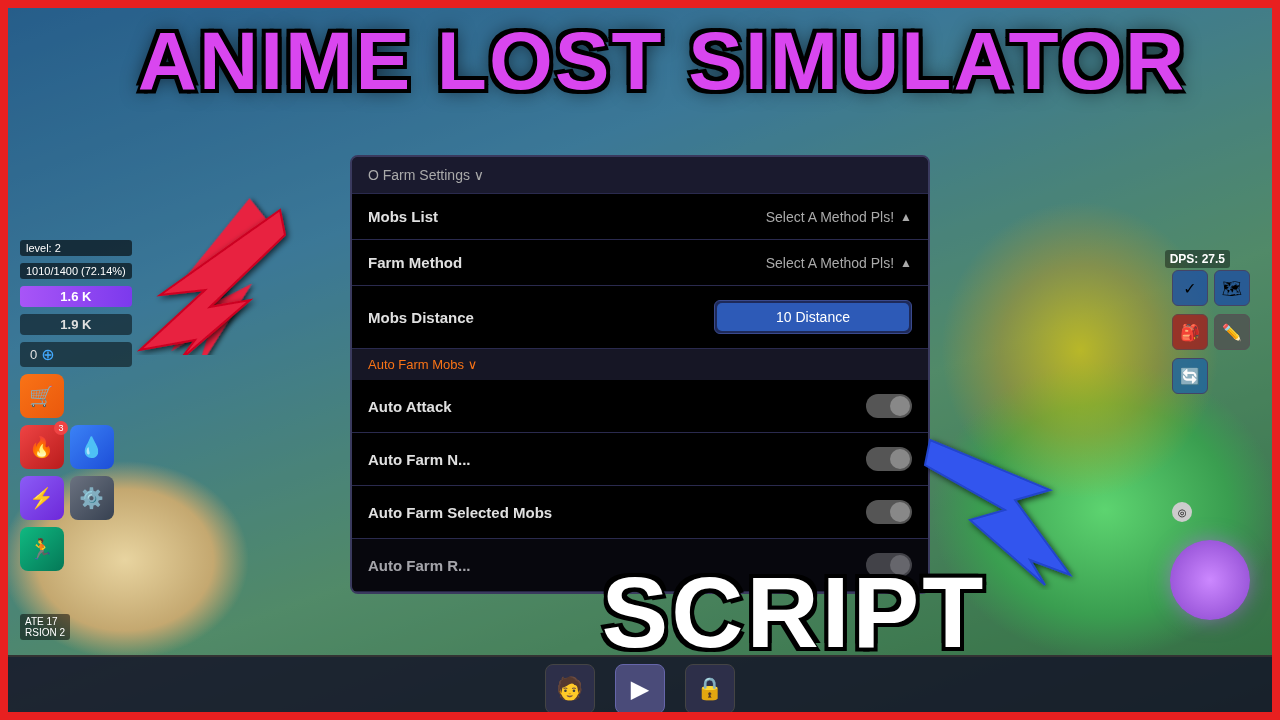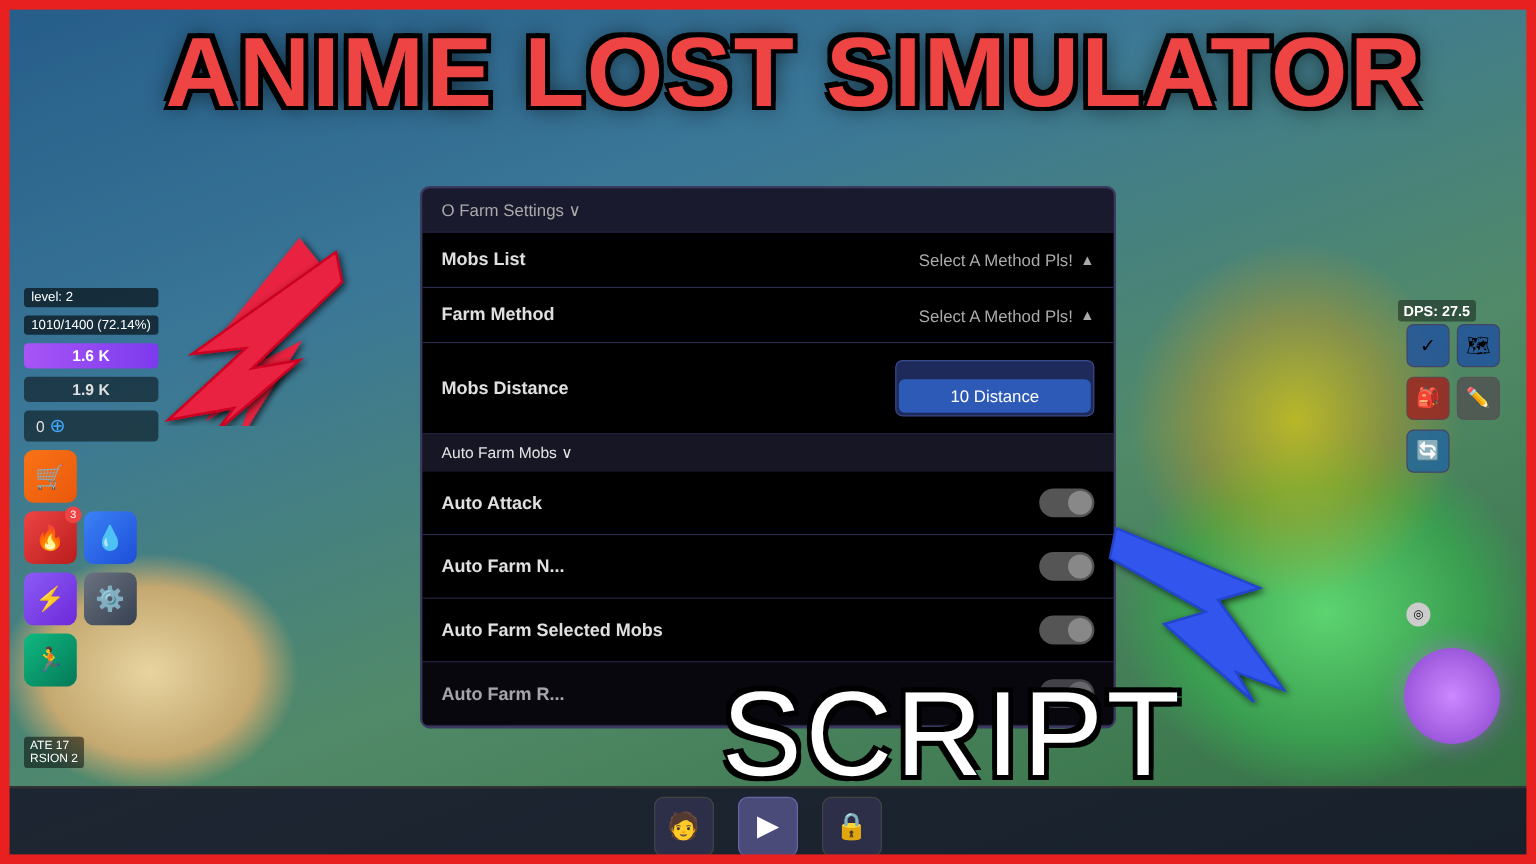--- a/index.html
+++ b/index.html
@@ -195,37 +195,36 @@
     }
 
     
     .distance-input {
       background: #2d5ab7;
       color: #fff;
       border: none;
       border-radius: 5px;
       padding: 6px 14px;
       font-size: 14px;
-      width: 160px;
+      width: 192px;
       text-align: center;
       outline: none;
-      margin-top: 13px;
     }
 
     .distance-wrapper {
       background: #1e2a5a;
       border: 1px solid #3a4a8e;
       border-radius: 6px;
       padding: 2px;
     }
 
     
     .section-header {
       background: #161625;
-      color: #e5e5e5;
+      color: #f97316;
       font-size: 13px;
       padding: 8px 16px;
       display: flex;
       align-items: center;
       gap: 6px;
     }
 
     
     .toggle-container {
       display: flex;
@@ -264,21 +263,21 @@
       right: 0;
       text-align: center;
       z-index: 50;
       pointer-events: none;
     }
 
     .title-text {
       font-family: Arial Black, Arial, sans-serif;
       font-size: 82px;
       font-weight: 900;
-      color: #ef4444;
+      color: #d946ef;
       text-shadow:
         -4px -4px 0 #000,
         4px -4px 0 #000,
         -4px 4px 0 #000,
         4px 4px 0 #000,
         0 0 20px rgba(0,0,0,0.8);
       line-height: 1;
       letter-spacing: 2px;
       text-transform: uppercase;
       margin-left: 44px;
@@ -290,21 +289,21 @@
       bottom: 50px;
       left: 50%;
       transform: translateX(-10%);
       z-index: 60;
       pointer-events: none;
     }
 
     .script-text {
       font-family: Arial Black, Arial, sans-serif;
       font-size: 100px;
-      font-weight: 400;
+      font-weight: 700;
       color: #fff;
       text-shadow:
         -4px -4px 0 #000,
         4px -4px 0 #000,
         -4px 4px 0 #000,
         4px 4px 0 #000;
       letter-spacing: 3px;
       text-transform: uppercase;
     }
 

